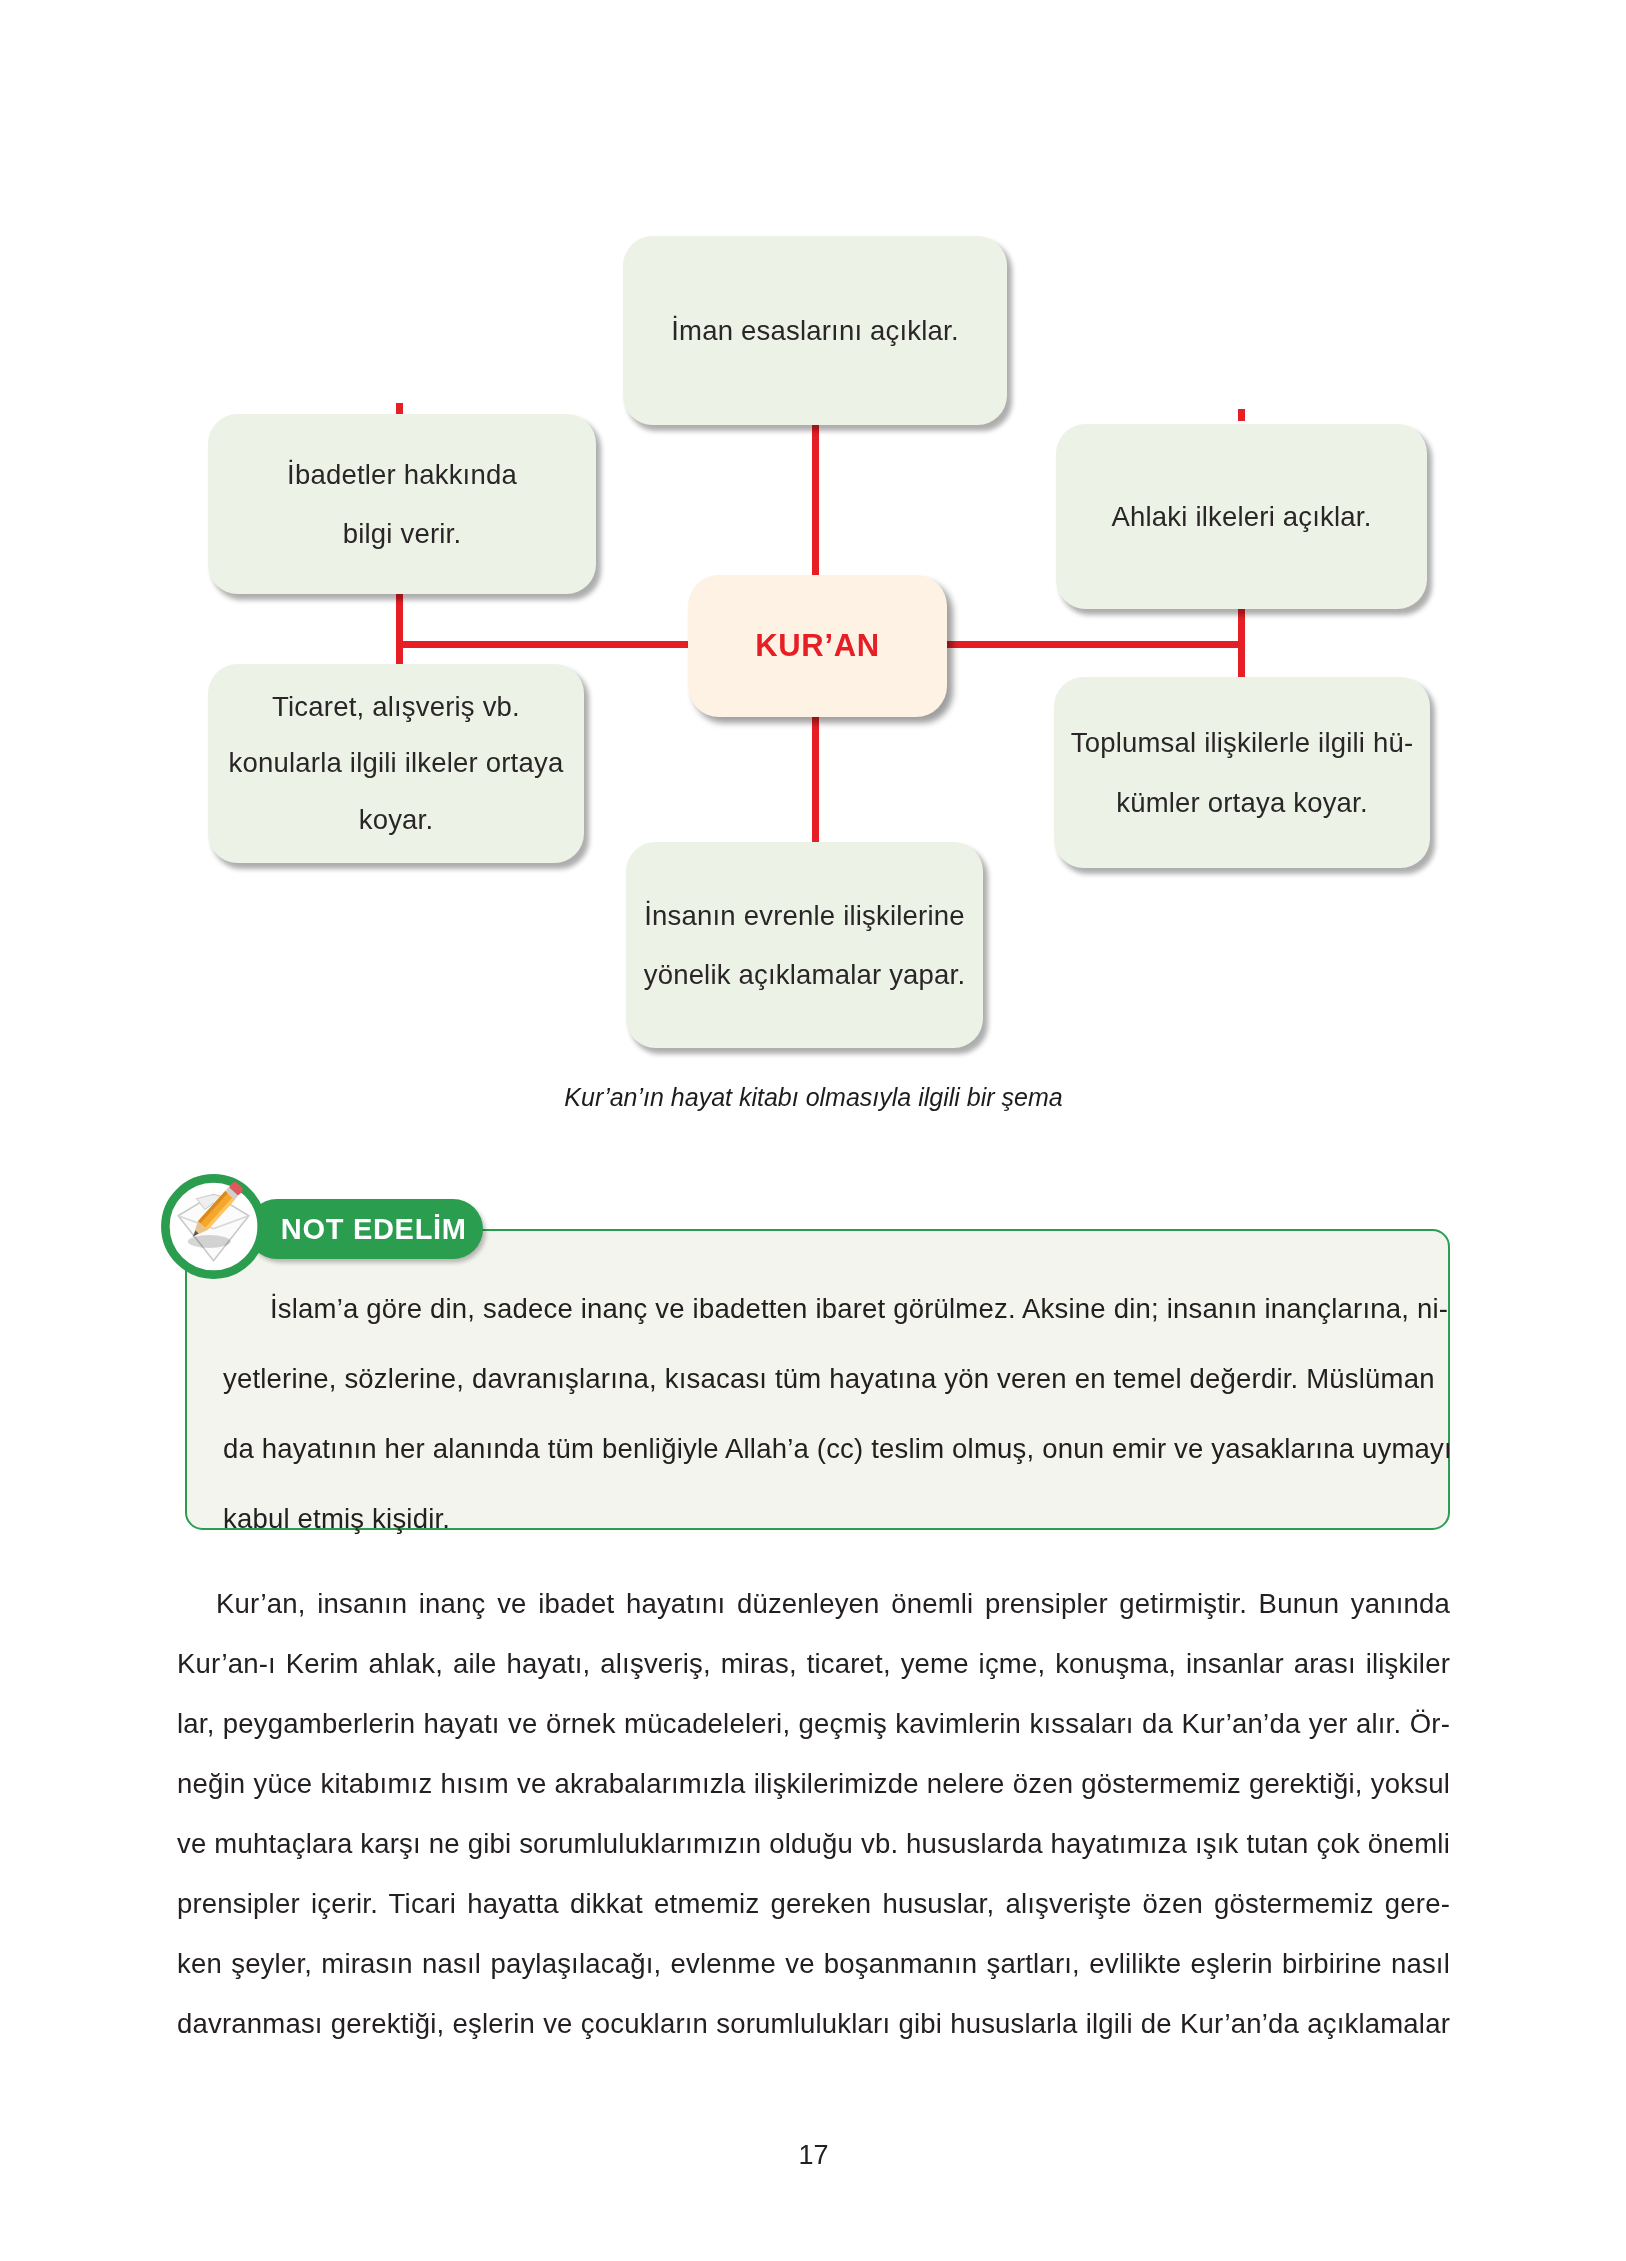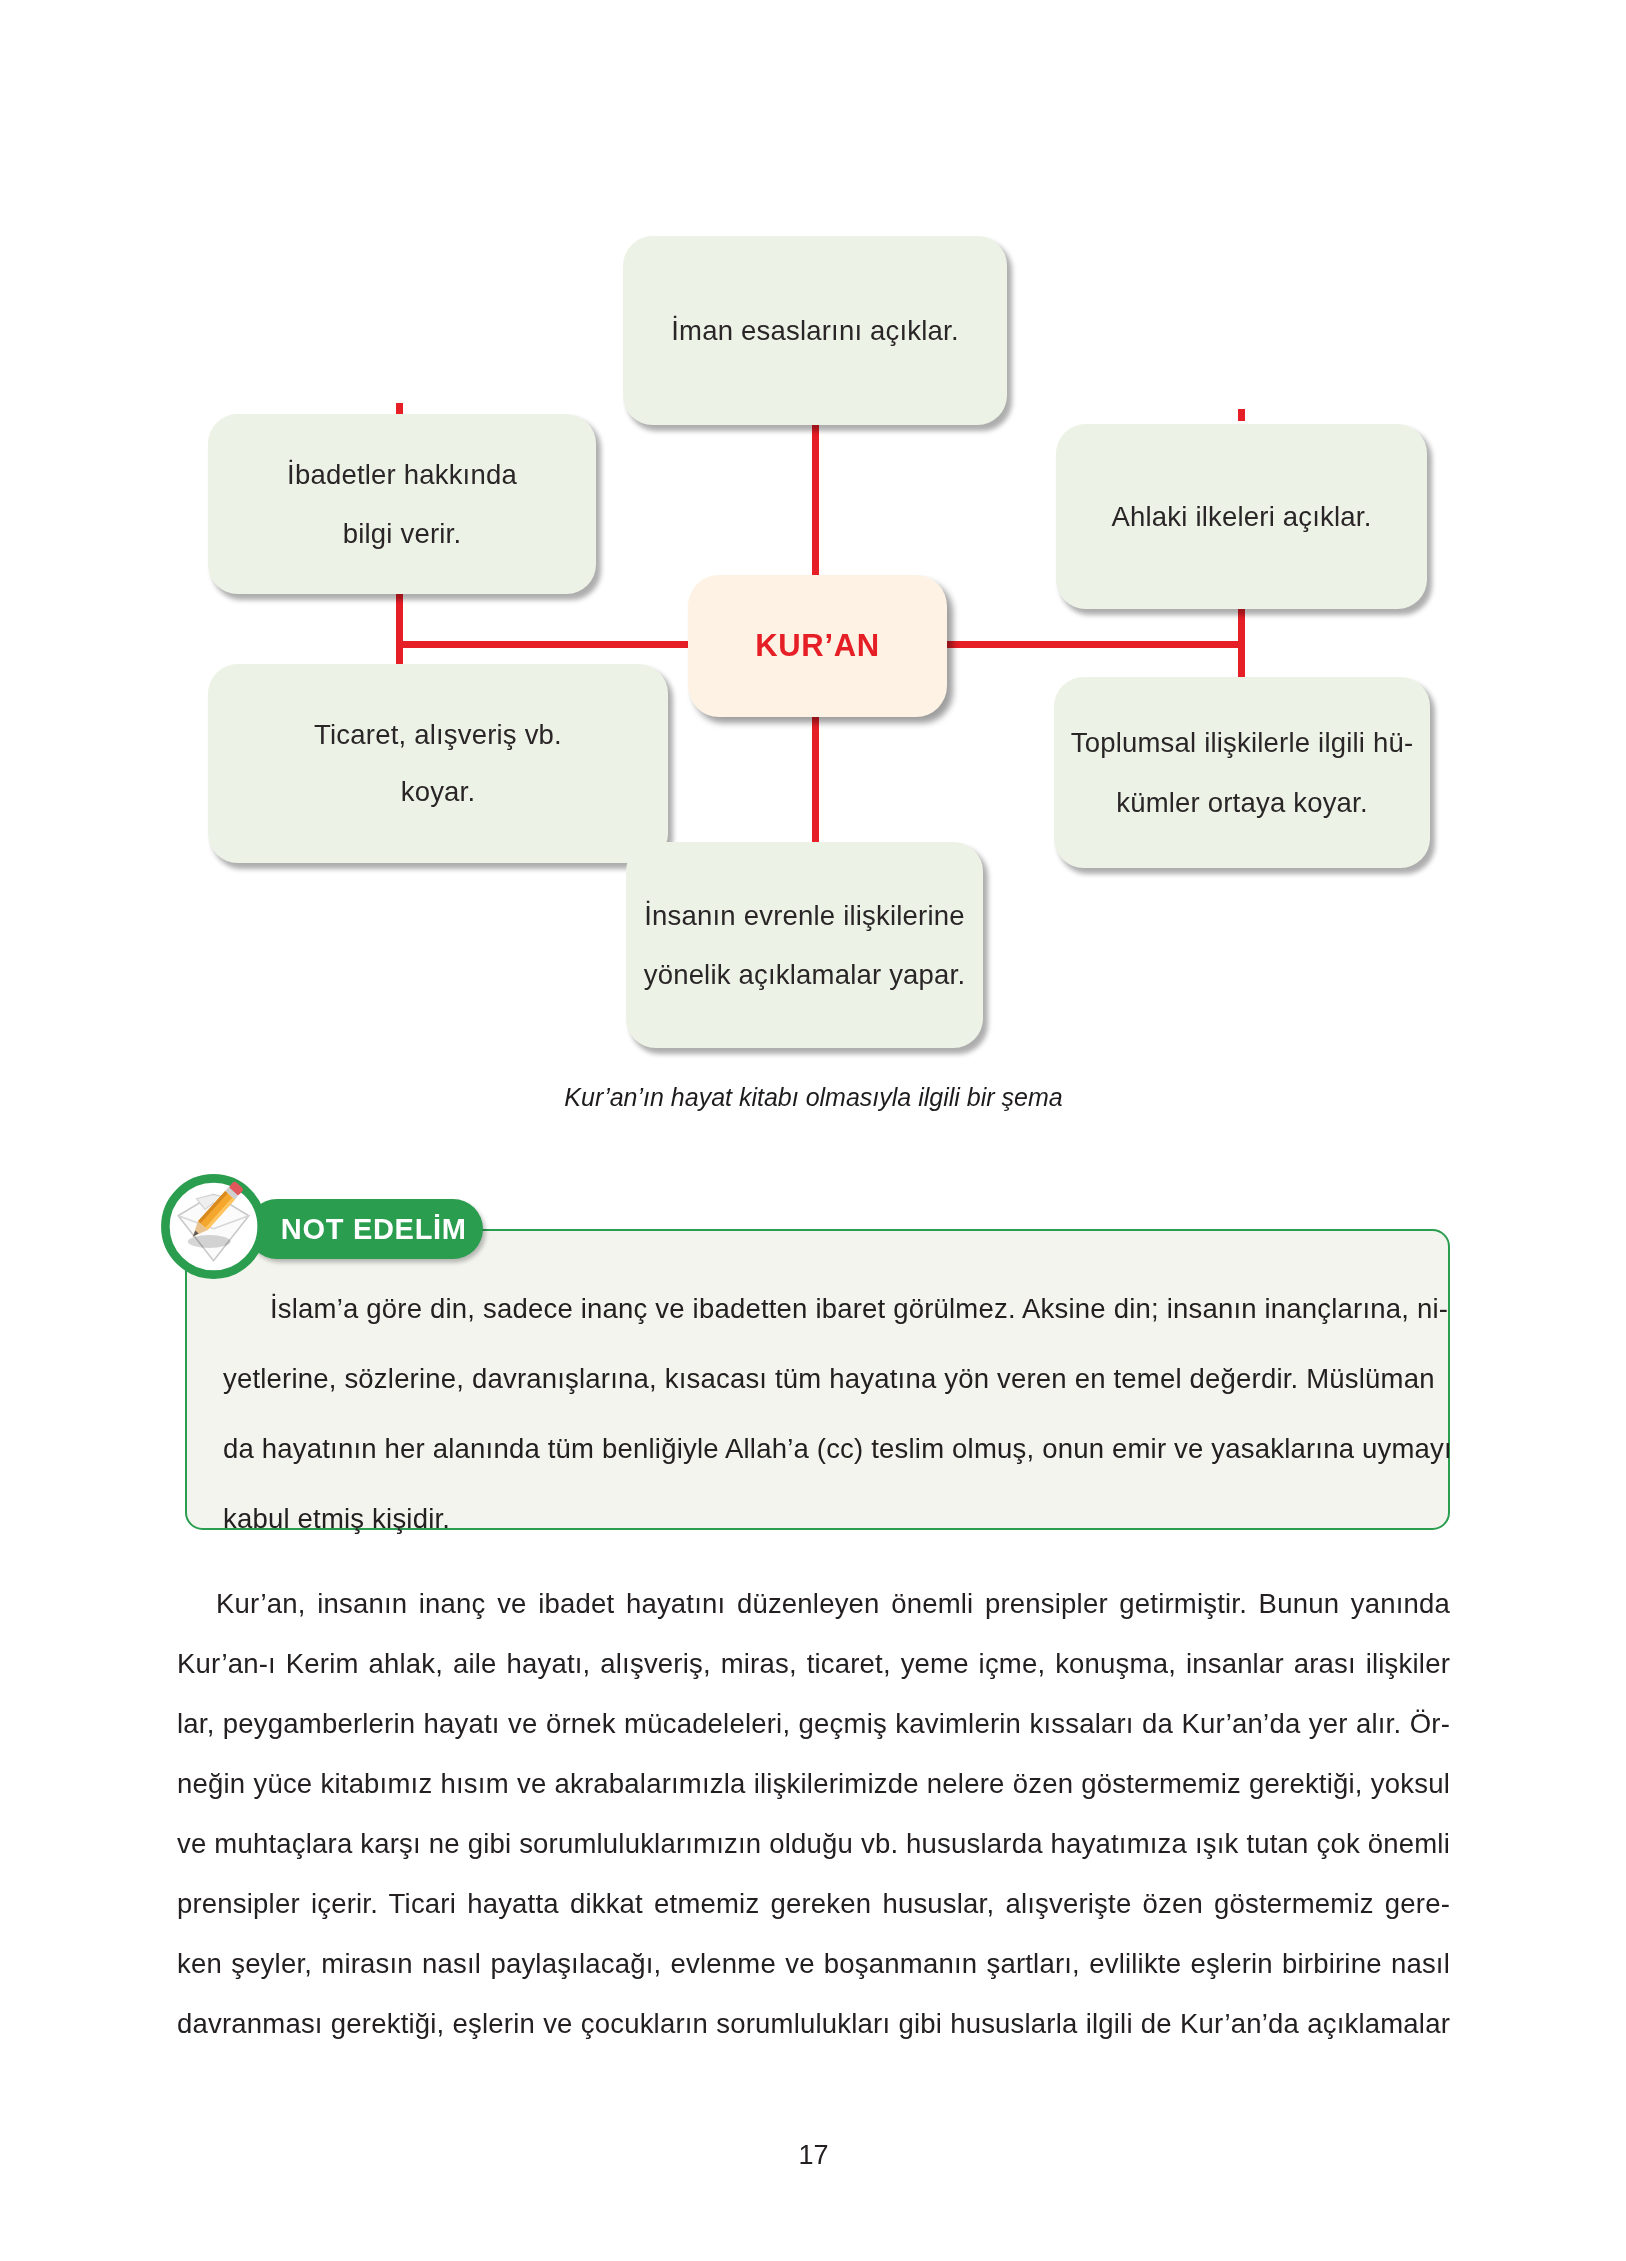--- a/index.html
+++ b/index.html
@@ -88,22 +88,23 @@
     </div>
 
     <div class="node" style="left:1056px;top:424px;width:371px;height:185px">
       <div>Ahlaki ilkeleri açıklar.</div>
     </div>
 
     <div class="node center" style="left:688px;top:575px;width:259px;height:142px">
       <div>KUR’AN</div>
     </div>
 
-    <div class="node" style="left:208px;top:664px;width:460px;height:199px;line-height:2.05">
+    <div class="node" style="left:208px;top:664px;width:376px;height:199px;line-height:2.05">
       <div>Ticaret, alışveriş vb.</div>
+      <div>konularla ilgili ilkeler ortaya</div>
       <div>koyar.</div>
     </div>
 
     <div class="node" style="left:1054px;top:677px;width:376px;height:191px">
       <div>Toplumsal ilişkilerle ilgili hü-</div>
       <div>kümler ortaya koyar.</div>
     </div>
 
     <div class="node" style="left:626px;top:842px;width:357px;height:206px">
       <div>İnsanın evrenle ilişkilerine</div>

